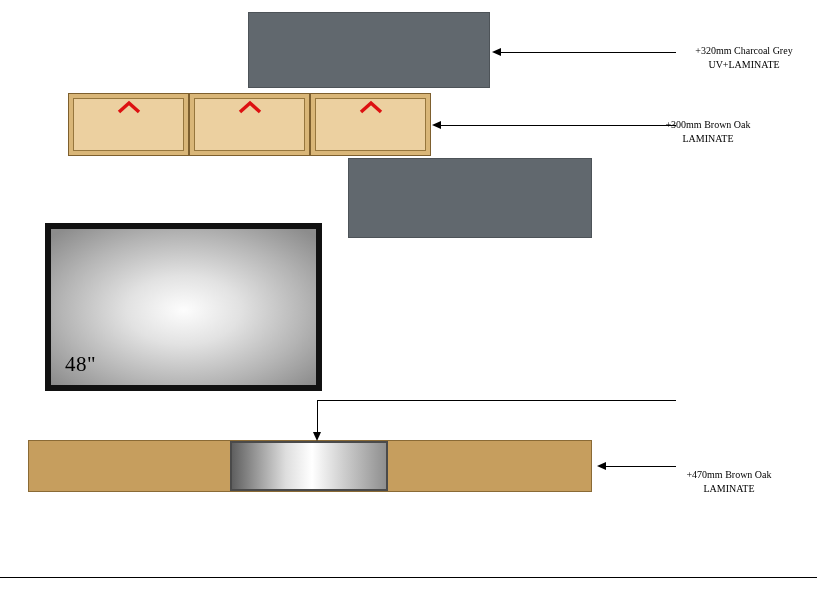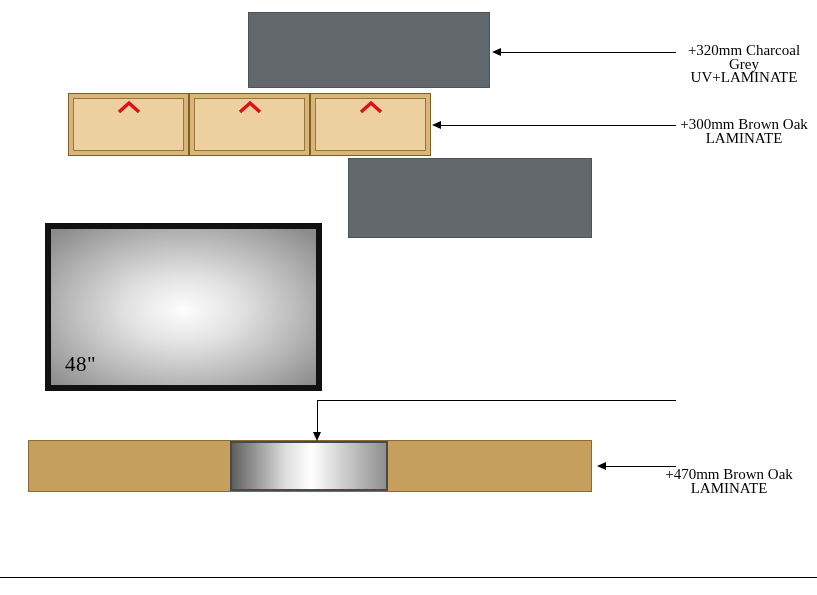--- a/index.html
+++ b/index.html
@@ -79,21 +79,21 @@
     position:absolute;width:0;height:0;
     border-left:4px solid transparent;
     border-right:4px solid transparent;
     border-top:9px solid #000;
   }
   
   .label{
     position:absolute;
     width:144px;
     text-align:center;
-    font-size:15px;
+    font-size:10px;
     line-height:13.5px;
   }
   .rule{
     position:absolute;
     left:0;top:577px;width:817px;height:1px;
     background:#000;
   }
 </style>
 </head>
 <body>
@@ -135,21 +135,21 @@
 
   <div class="arrow-left" style="left:492px;top:48px;"></div>
   <div class="hline" style="left:501px;top:52px;width:175px;"></div>
   <div class="label" style="left:672px;top:44px;">
     <div>+320mm Charcoal Grey</div>
     <div>UV+LAMINATE</div>
   </div>
 
   <div class="arrow-left" style="left:432px;top:121px;"></div>
   <div class="hline" style="left:441px;top:125px;width:235px;"></div>
-  <div class="label" style="left:672px;top:118px;">
+  <div class="label" style="left:636px;top:118px;">
     <div>+300mm Brown Oak</div>
     <div>LAMINATE</div>
   </div>
 
   <div class="hline" style="left:317px;top:400px;width:359px;"></div>
   <div class="vline" style="left:317px;top:400px;height:32px;"></div>
   <div class="arrow-down" style="left:313px;top:432px;"></div>
 
   <div class="arrow-left" style="left:597px;top:462px;"></div>
   <div class="hline" style="left:606px;top:466px;width:70px;"></div>

